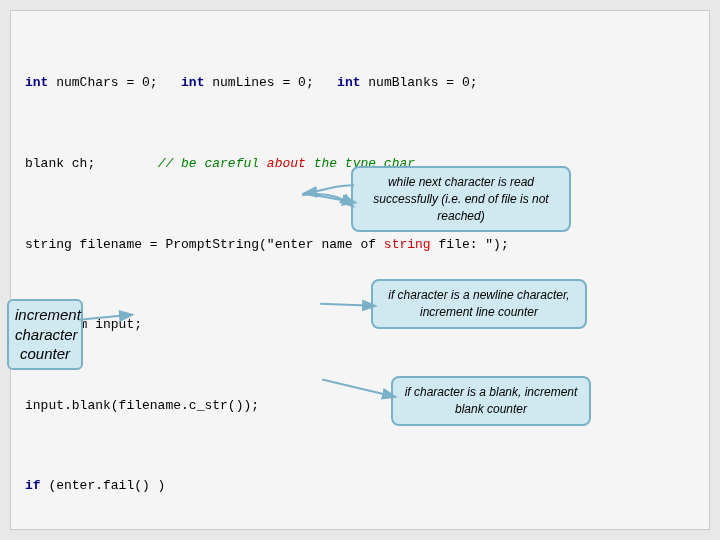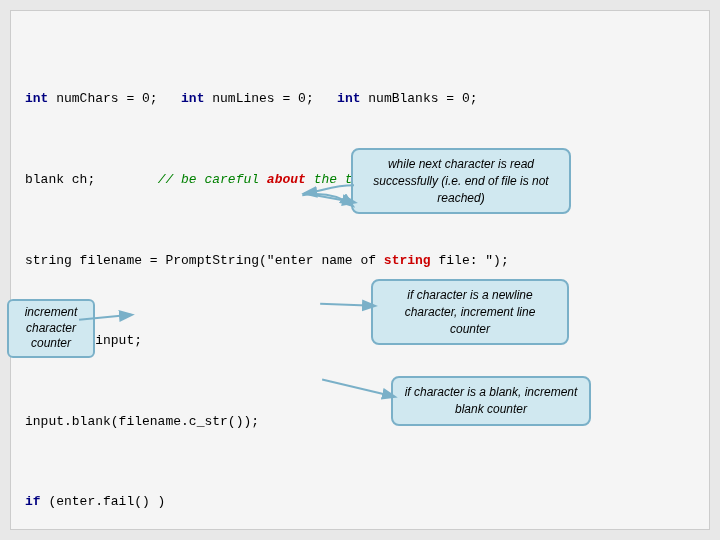--- a/index.html
+++ b/index.html
@@ -14,34 +14,34 @@
     }
 
     .code-container {
       position: absolute;
       top: 10px;
       left: 10px;
       right: 10px;
       bottom: 10px;
       background: #f5f5f5;
       border: 1px solid #ccc;
-      padding: 18px 10px 10px 14px;
+      padding: 2px 10px 10px 14px;
     }
 
     .code-block {
       position: relative;
       line-height: 1.55;
       font-size: 13px;
       white-space: pre;
     }
 
     .kw { color: #000080; font-weight: bold; }
     .cm { color: #008000; font-style: italic; }
     .normal { color: #000000; }
-    .hl { color: #cc0000; font-weight: bold; }
+    .hl { color: #cc0000; font-weight: normal; }
 
     
     .callout {
       position: absolute;
       background: #d0e8f0;
       border: 2px solid #7ab0c8;
       border-radius: 8px;
       padding: 6px 10px;
       font-family: Arial, sans-serif;
       font-size: 12px;
@@ -53,26 +53,26 @@
     }
 
     
     .left-label {
       position: absolute;
       background: #d0e8f0;
       border: 2px solid #7ab0c8;
       border-radius: 6px;
       padding: 4px 6px;
       font-family: Arial, sans-serif;
-      font-size: 12px;
+      font-size: 15px;
       font-style: italic;
       text-align: center;
       color: #000;
       line-height: 1.3;
-      width: 88px;
+      width: 76px;
     }
 
     
     .arrows-svg {
       position: absolute;
       top: 0; left: 0;
       width: 100%; height: 100%;
       pointer-events: none;
     }
   </style>
@@ -120,27 +120,27 @@
     
     
     
     
     
     
     
     
   </div>
 
-  <div class="callout" style="top: 137px; left: 340px; width: 220px;">
+  <div class="callout" style="top: 155px; left: 340px; width: 220px;">
     <span>while next character is read
 successfully
 (i.e. end of file is not reached)</span>
   </div>
 
-  <div class="callout" style="top: 268px; left: 360px; width: 198px;">
+  <div class="callout" style="top: 268px; left: 360px; width: 216px;">
     <span>if character is a newline character,
 increment line counter</span>
   </div>
 
   <div class="callout" style="top: 365px; left: 380px; width: 200px;">
     <span>if character is a blank,
 increment blank counter</span>
   </div>
 
   <div class="left-label" style="top: 288px; left: -4px;">

